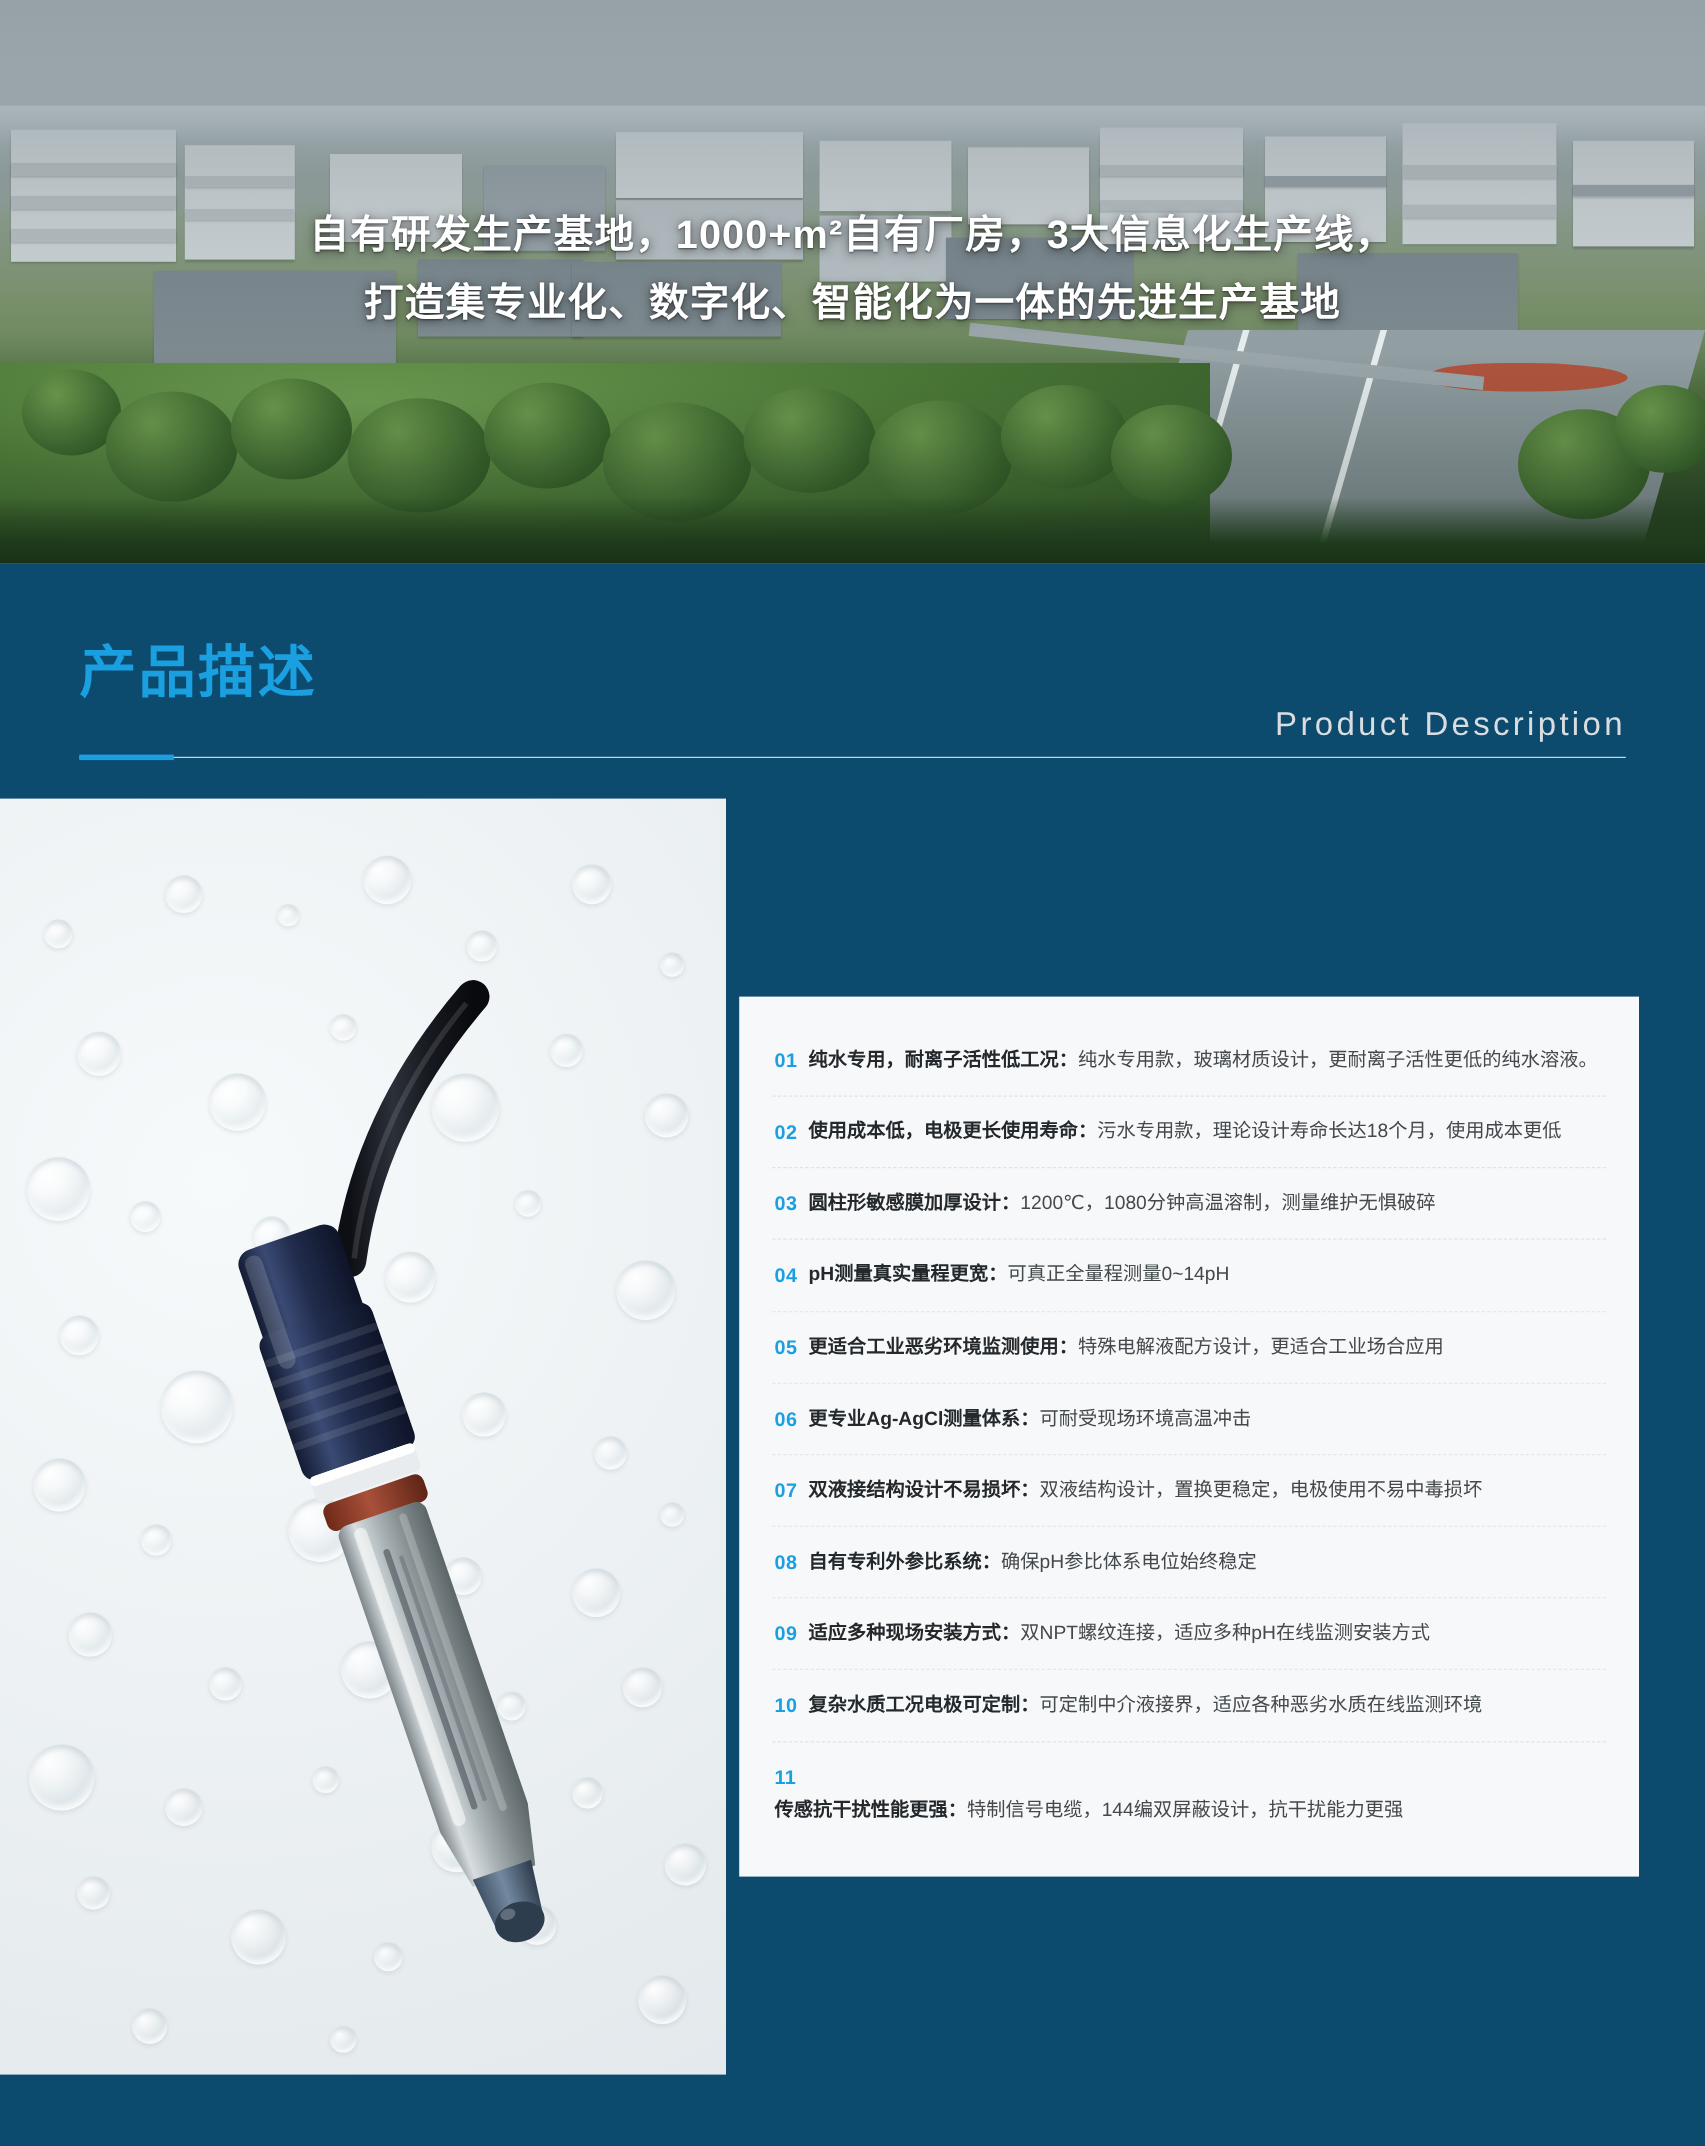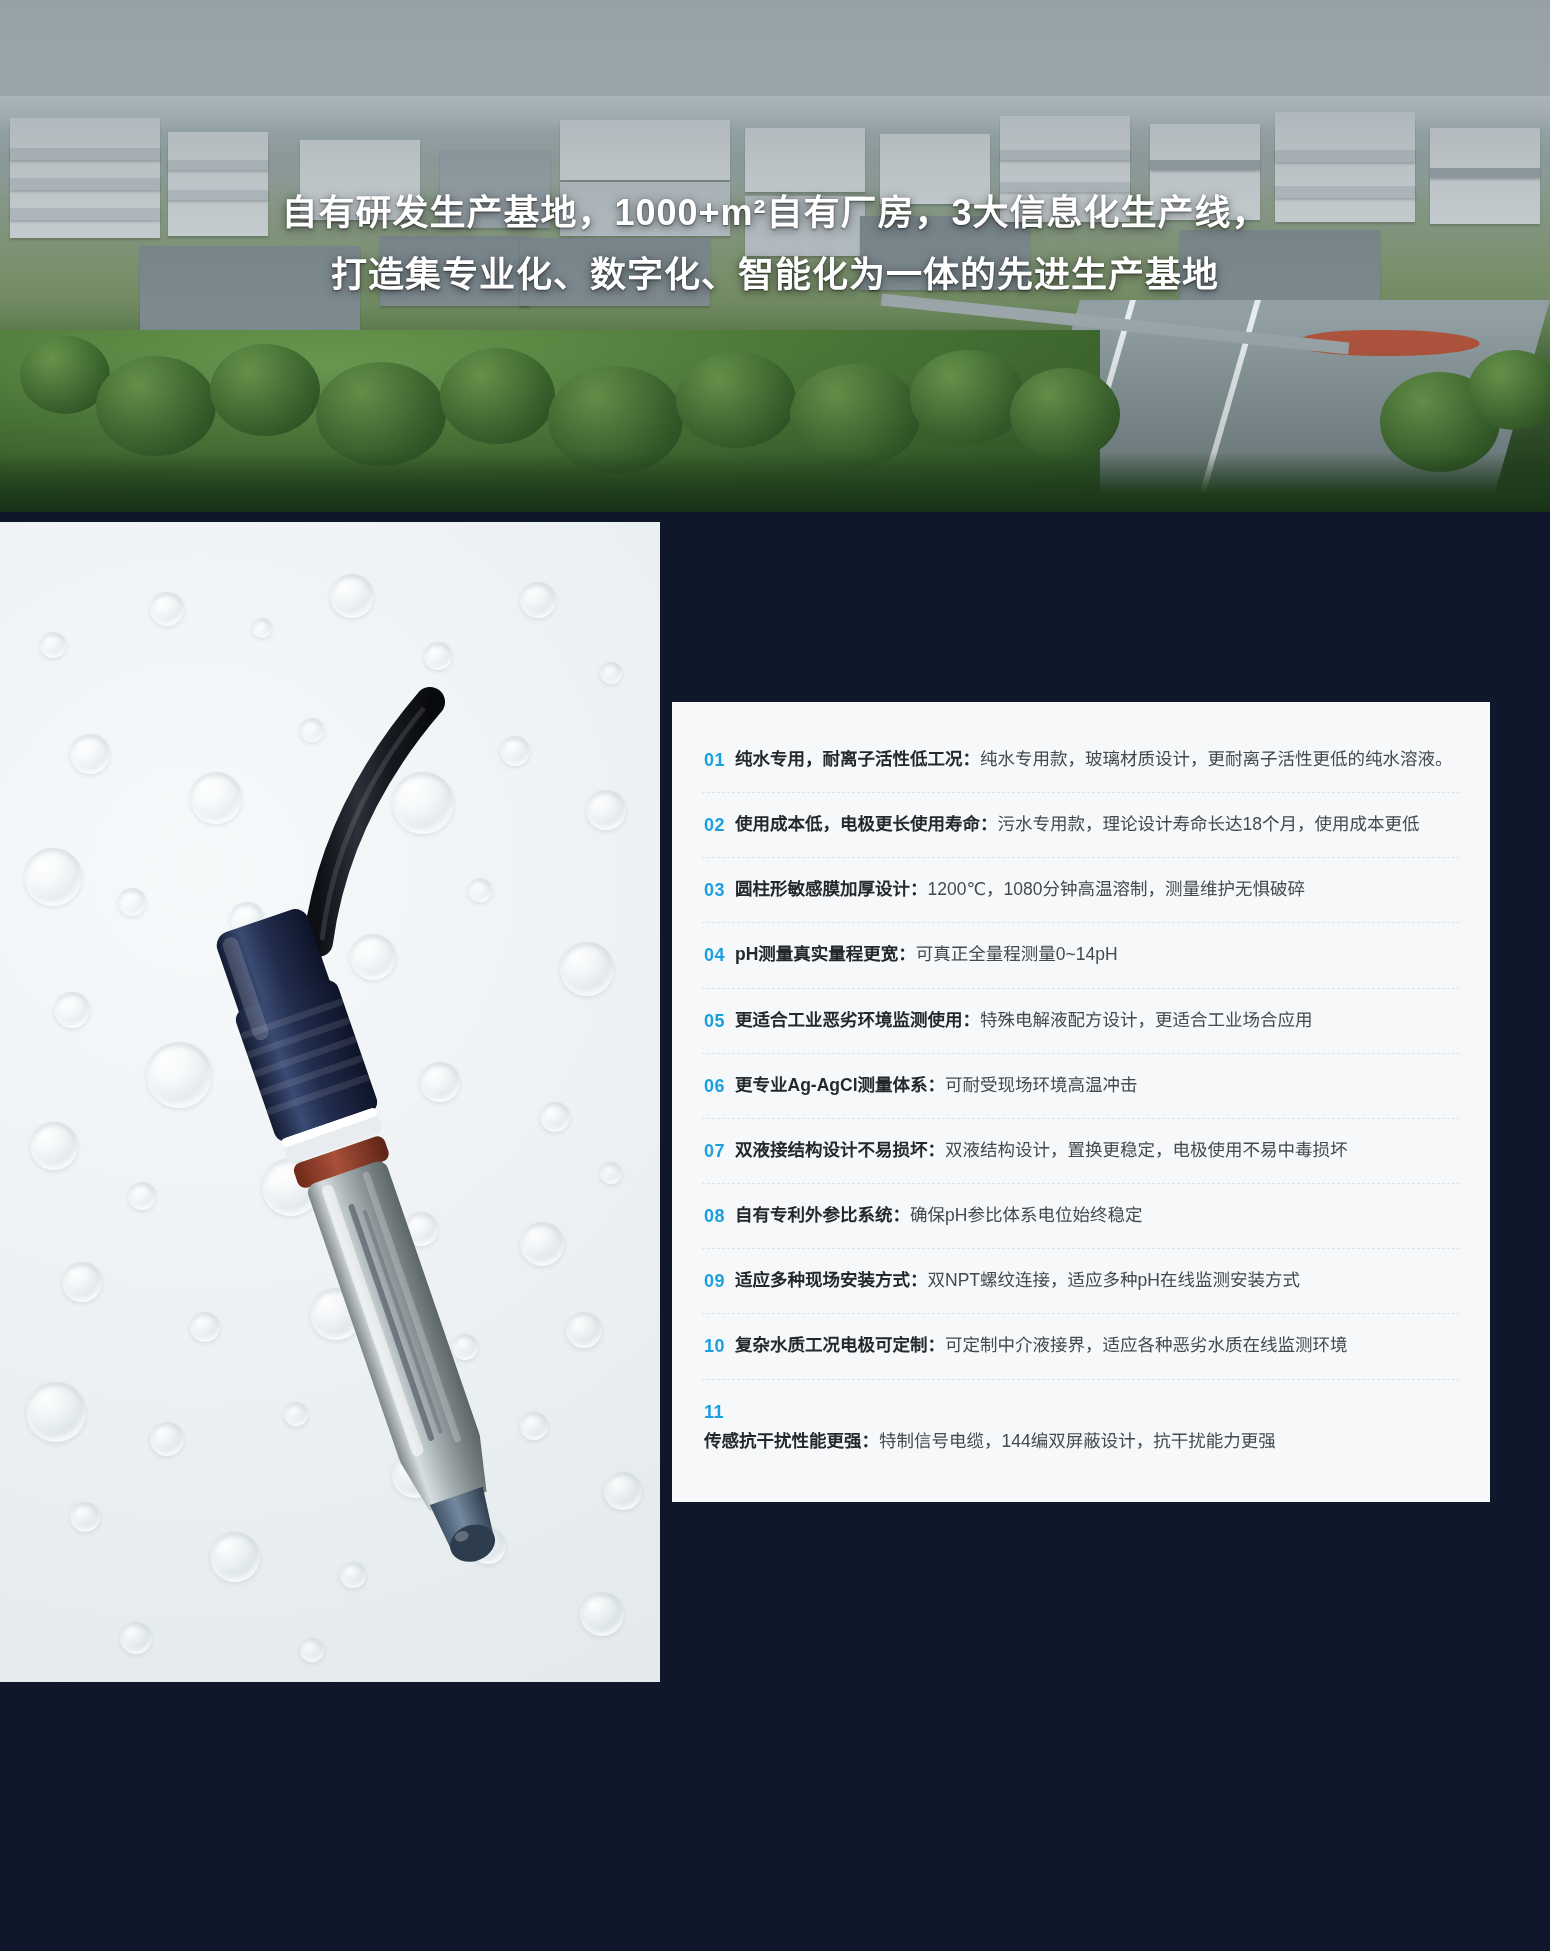--- a/index.html
+++ b/index.html
@@ -7,21 +7,21 @@
     margin: 0; padding: 0;
     width: 1550px;
     background: #ffffff;
     font-family: "Liberation Sans", "DejaVu Sans", sans-serif;
   }
   .page {
     position: relative;
     width: 1550px;
     min-height: 1951px;
     overflow: hidden;
-    background: #0f172a;
+    background: #0c4a6e;
   }
 
   
   .hero {
     position: relative;
     width: 1550px;
     height: 512px;
     overflow: hidden;
     background: #7e8f92;
   }
@@ -240,20 +240,25 @@
       <div class="tree" style="left:1468px; top:350px; width:92px; height:80px;"></div>
       <div style="position:absolute;left:0;top:452px;width:1550px;height:60px;background:linear-gradient(to bottom, rgba(35,72,30,0) 0%, #24441f 70%, #1d3a1a 100%);"></div>
     </div>
     <div class="hero-vignette"></div>
     <div class="hero-text">
       <span>自有研发生产基地，1000+m²自有厂房，3大信息化生产线，</span>
       <span class="l2">打造集专业化、数字化、智能化为一体的先进生产基地</span>
     </div>
   </div>
 
+  <div class="section-head">
+    <h2 class="sec-cn">产品描述</h2>
+    <div class="sec-en">Product Description</div>
+    <div class="sec-rule"></div>
+  </div>
 
   <div class="content">
 
     <div class="product-panel">
 
       <div class="drop" style="left:40px;  top:110px; width:26px; height:26px;"></div>
       <div class="drop" style="left:150px; top:70px;  width:34px; height:34px;"></div>
       <div class="drop" style="left:252px; top:96px;  width:20px; height:20px;"></div>
       <div class="drop" style="left:330px; top:52px;  width:44px; height:44px;"></div>
       <div class="drop" style="left:424px; top:120px; width:28px; height:28px;"></div>

